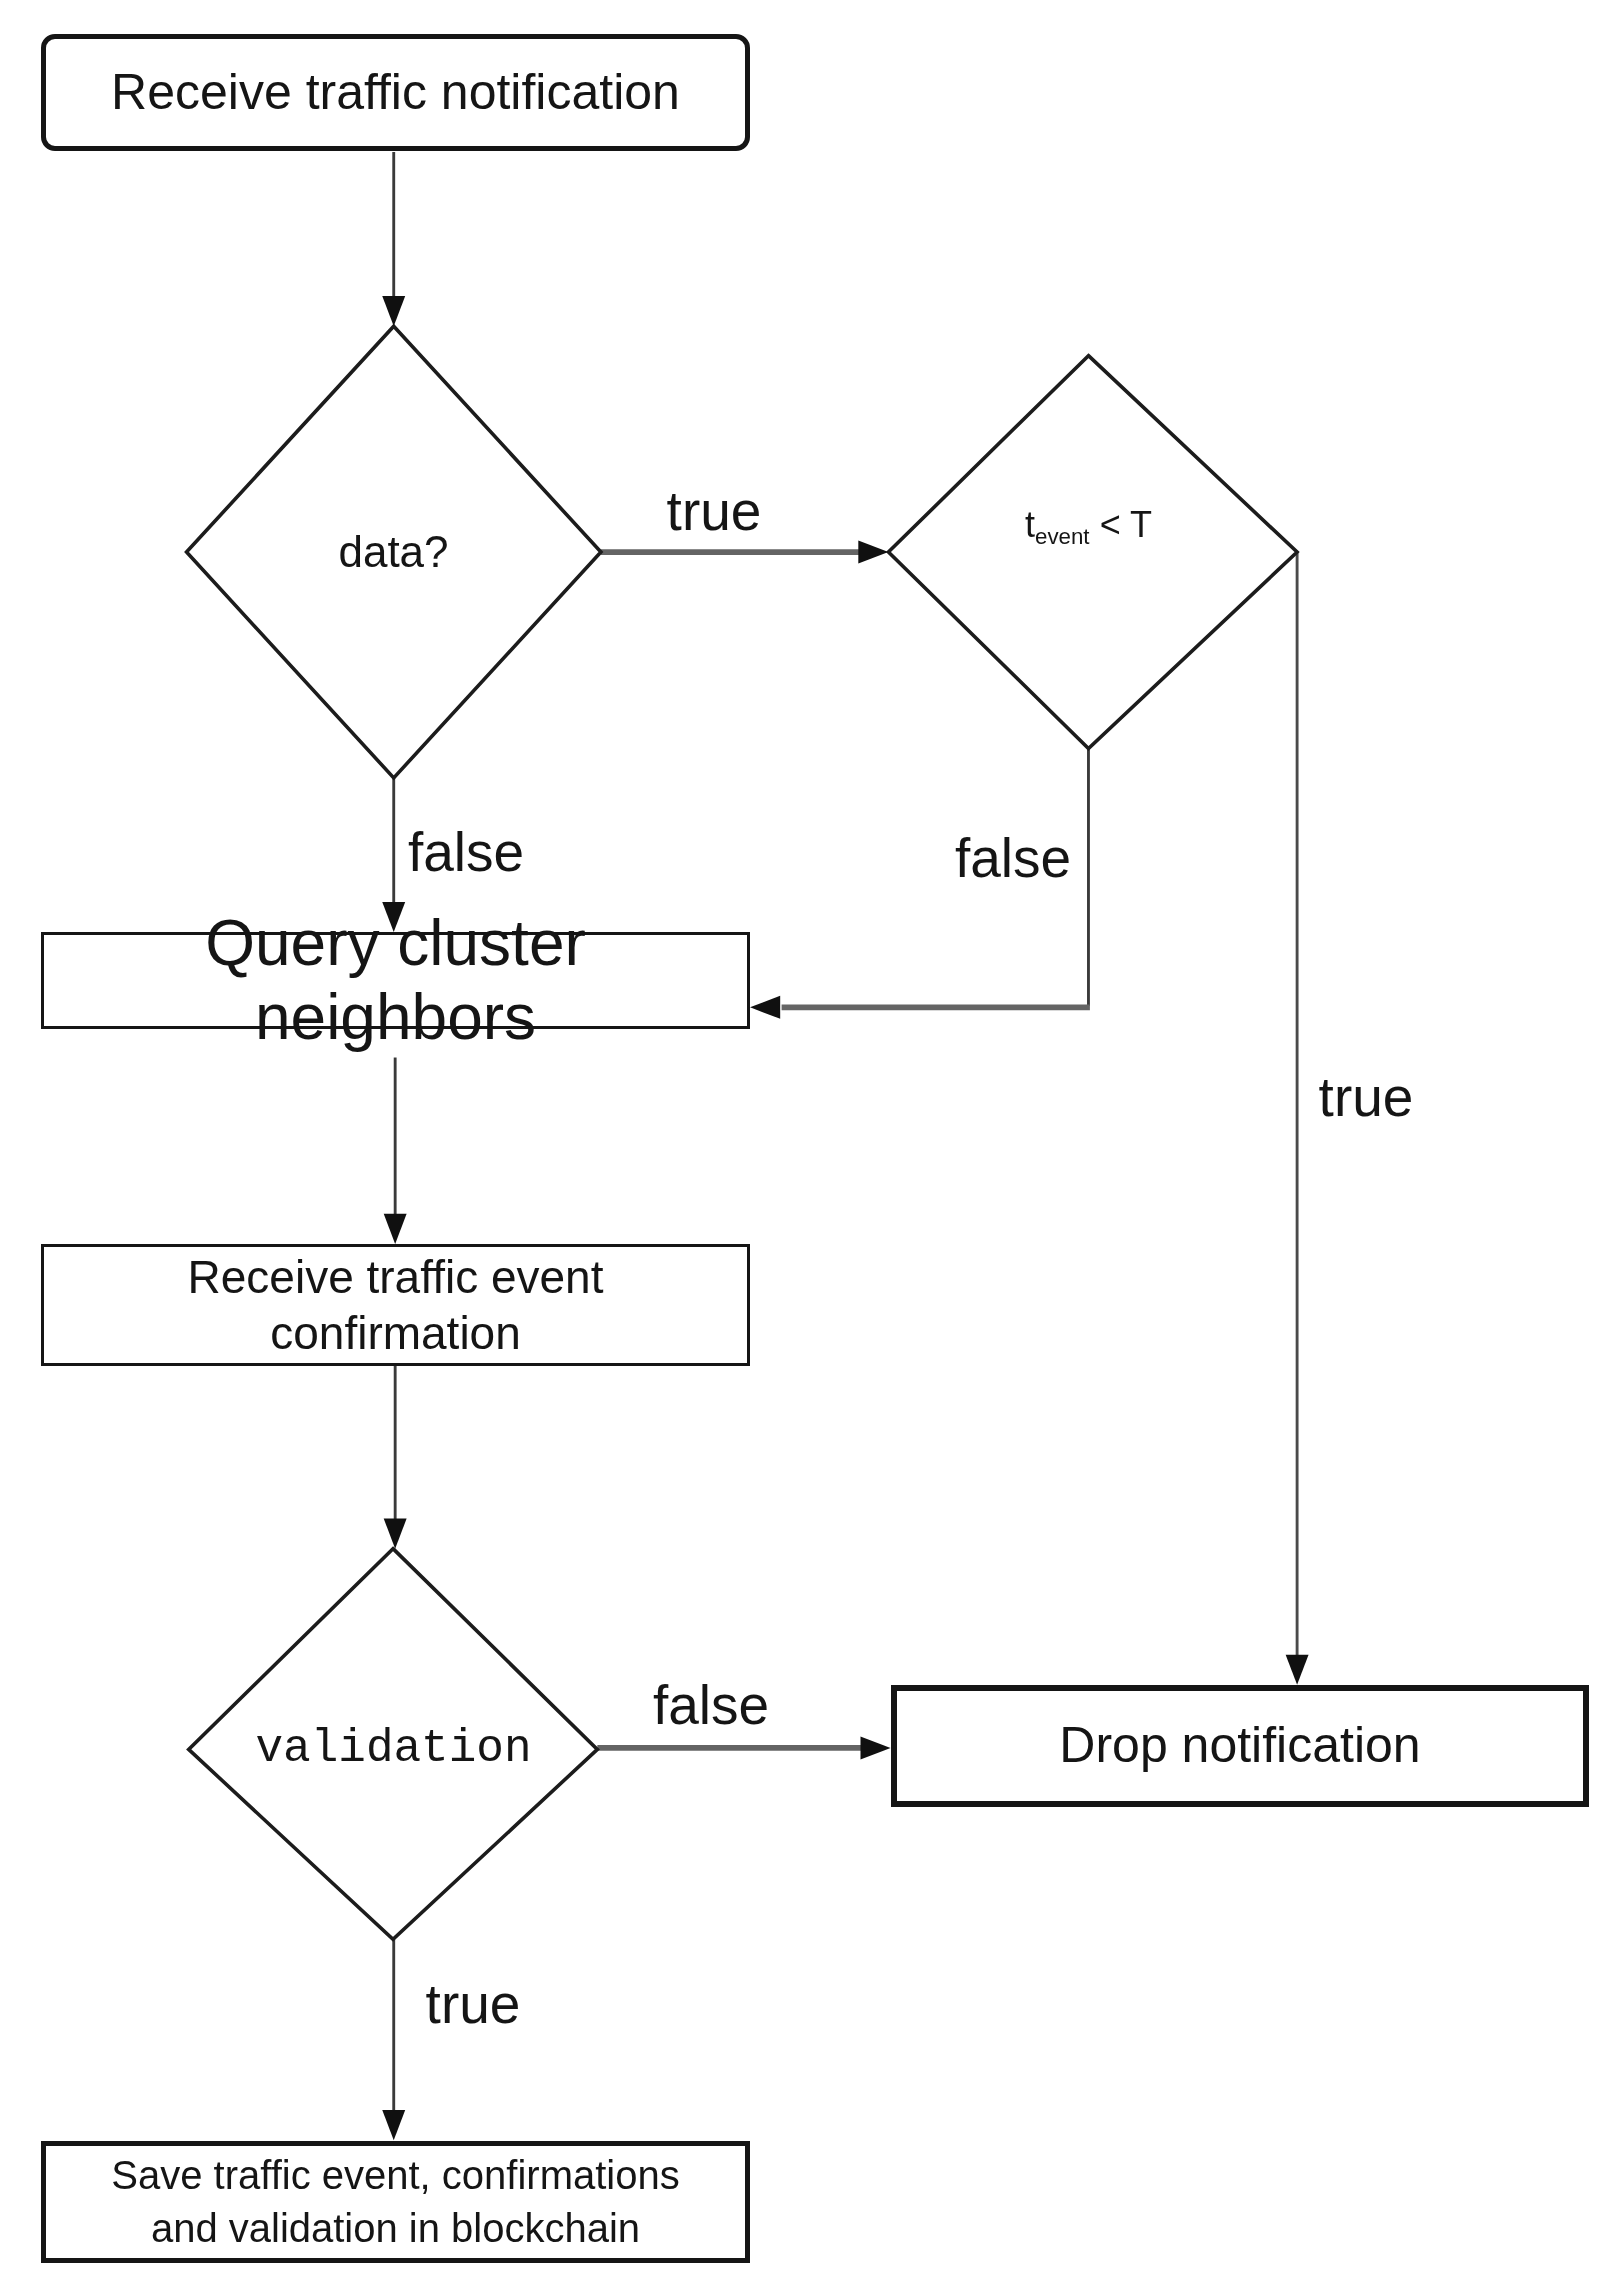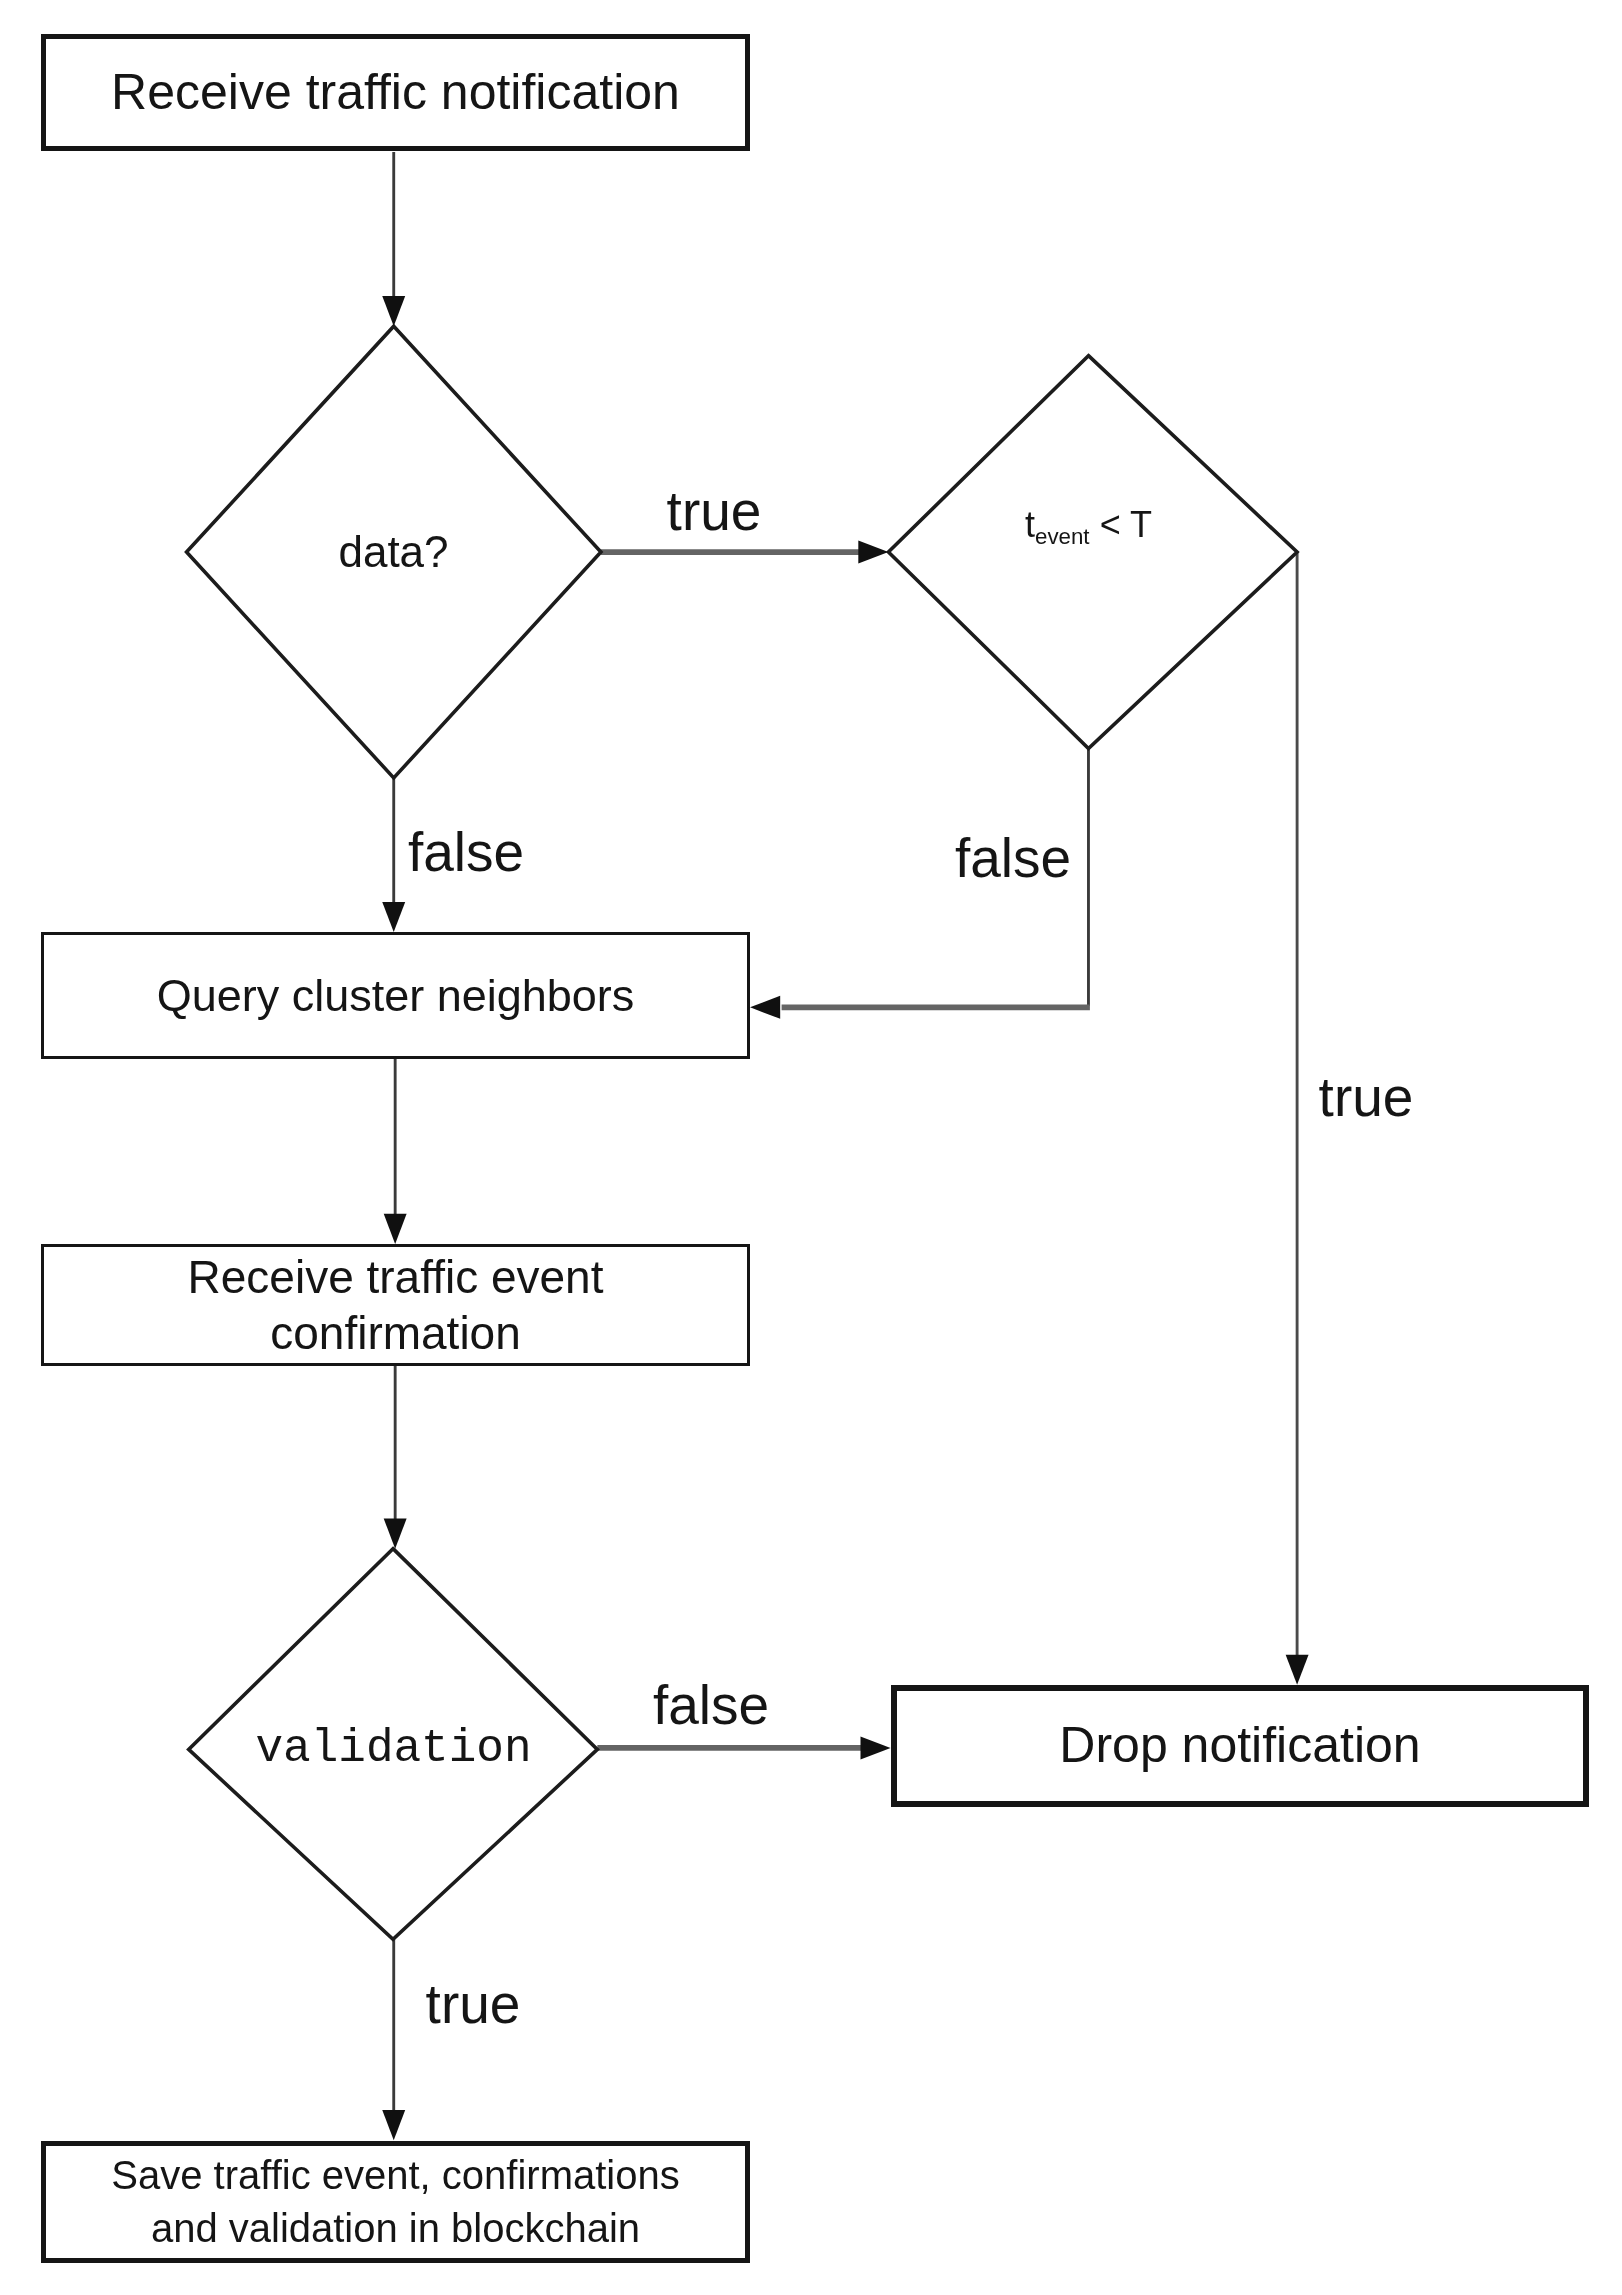--- a/index.html
+++ b/index.html
@@ -83,35 +83,35 @@
     <polygon points="1088,1389 1088,1421 1046,1405" fill="#101010"></polygon>
     <polygon points="1793,2308 1825,2308 1809,2350" fill="#101010"></polygon>
     <polygon points="535,1693 567,1693 551,1735" fill="#101010"></polygon>
     <polygon points="535,2118 567,2118 551,2160" fill="#101010"></polygon>
     <polygon points="1200,2422 1200,2454 1242,2438" fill="#101010"></polygon>
     <polygon points="533,2943 565,2943 549,2985" fill="#101010"></polygon>
   </svg>
 
   <div class="layer nodes">
 
-    <div class="node" style="left:41px; top:34px; width:709px; height:117px; border-width:5px; font-size:50px;">
+    <div class="node" style="left:41px; top:34px; width:709px; height:117px; border-width:5px; font-size:50px;border-radius:14px;">
       <div class="lbl">Receive traffic notification</div>
     </div>
 
     <div class="dtext" style="left:207px; top:459px; width:373px; height:186px; font-size:44px;">
       <div>data?</div>
     </div>
 
     <div class="dtext" style="left:902px; top:468px; width:373px; height:115px; font-size:36px;">
       <div>
         <span>t</span><sub class="subscript">event</sub><span class="cmp">&lt; T</span>
       </div>
     </div>
 
-    <div class="node" style="left:41px; top:932px; width:709px; height:127px; border-width:3.6px; font-size:45px;">
+    <div class="node" style="left:41px; top:932px; width:709px; height:97px; border-width:3.6px; font-size:64px;">
       <div class="lbl">Query cluster neighbors</div>
     </div>
 
     <div class="node" style="left:41px; top:1244px; width:709px; height:122px; border-width:3.6px; font-size:46px; line-height:1.22;">
       <div class="lbl">
         <div>Receive traffic event</div>
         <div>confirmation</div>
       </div>
     </div>
 

